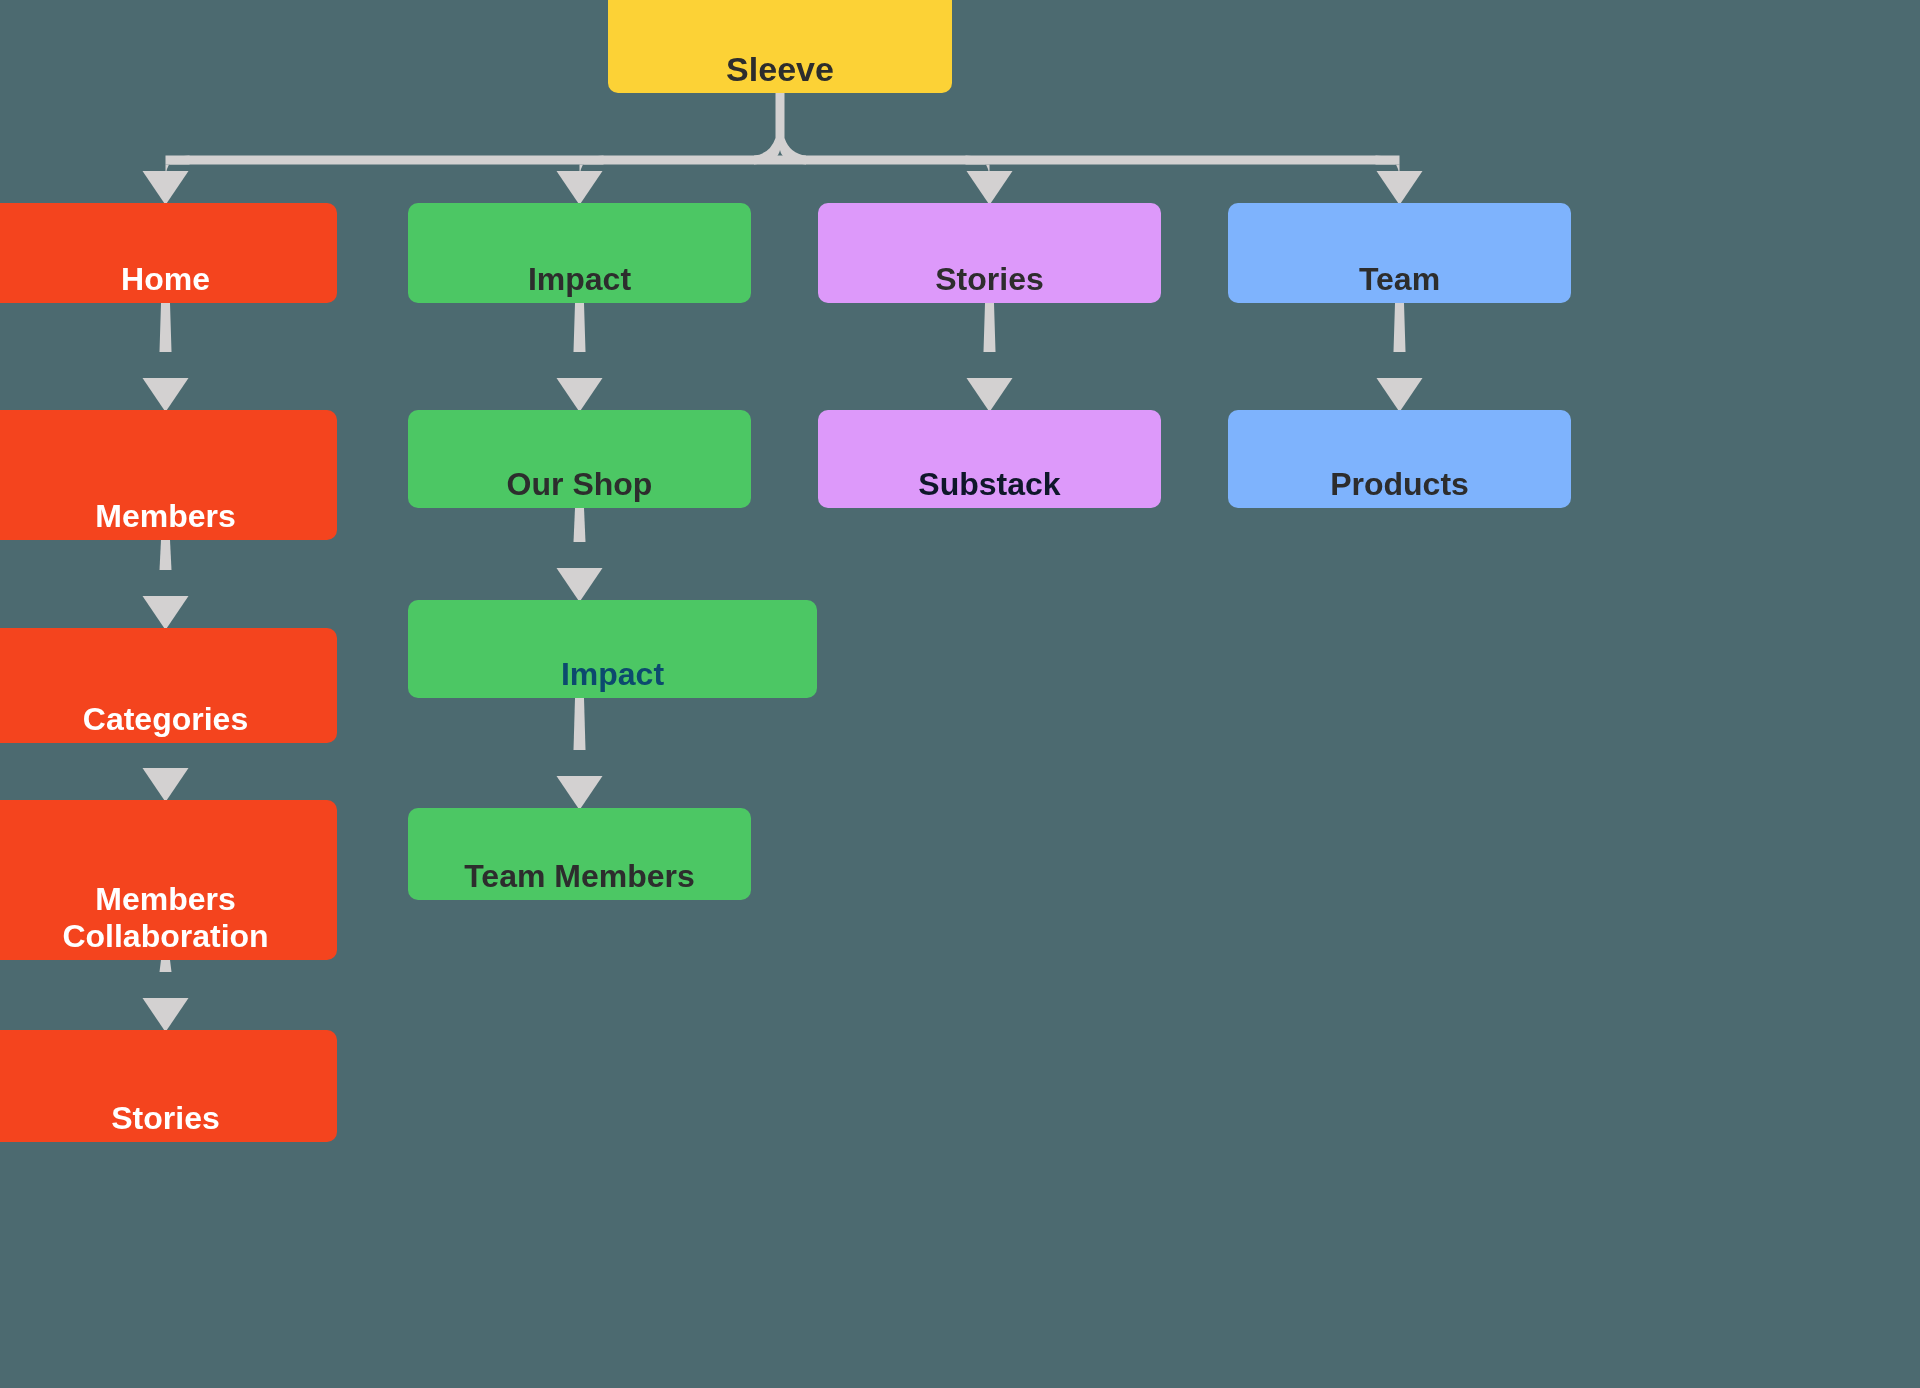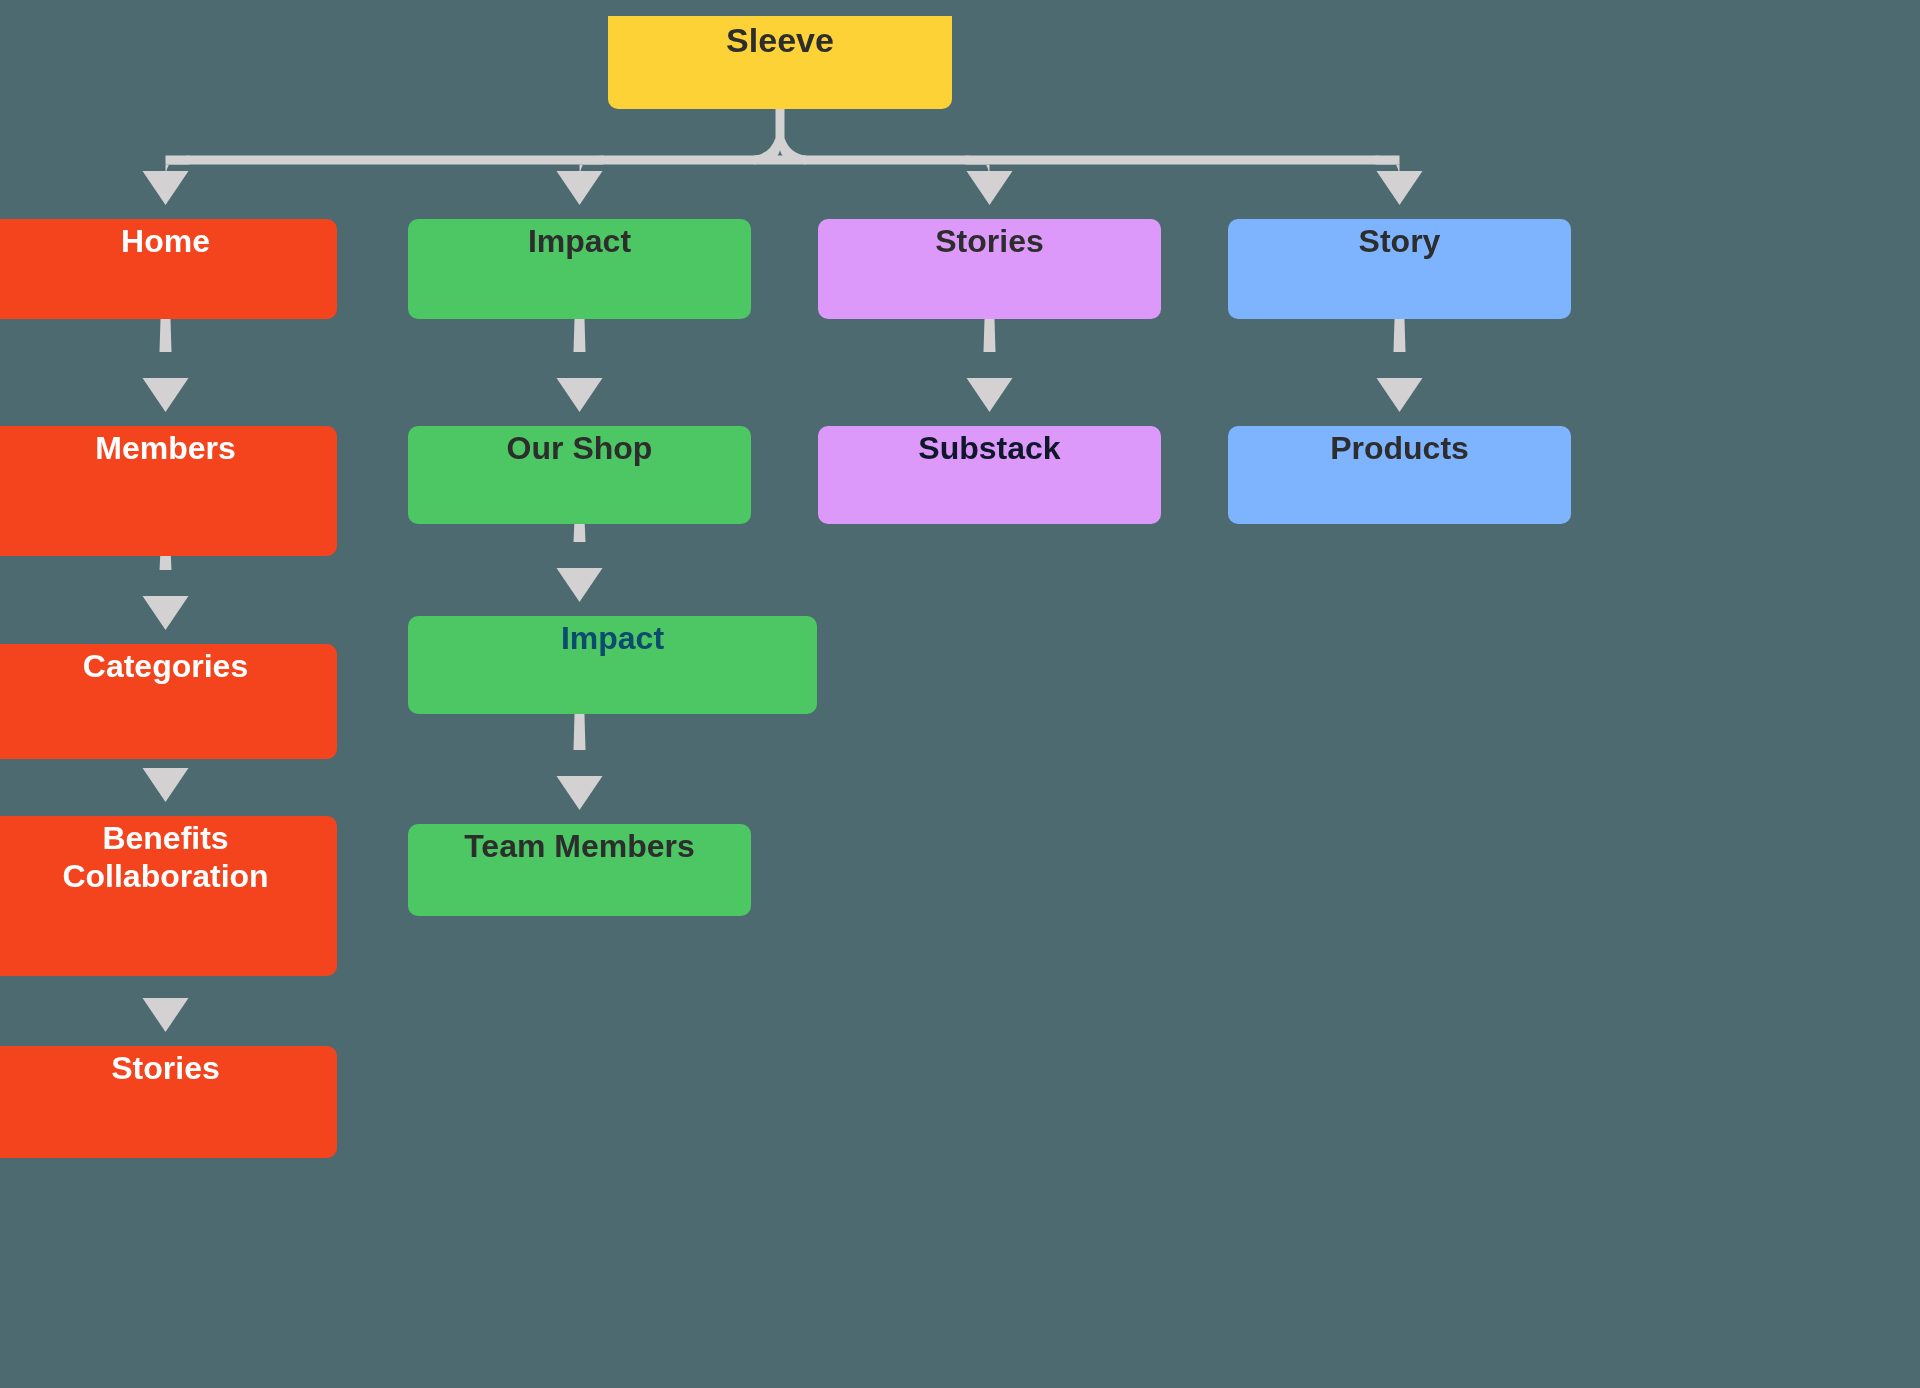--- a/index.html
+++ b/index.html
@@ -24,28 +24,27 @@
     left: 0; top: 0;
     width: 1920px;
     height: 1388px;
     pointer-events: none;
   }
   .node {
     position: absolute;
     box-sizing: border-box;
     border-radius: 10px;
     display: flex;
-    align-items: flex-start;
+    align-items: flex-end;
     justify-content: center;
     text-align: center;
     font-weight: bold;
     line-height: 1.18;
     padding: 4px 12px;
     z-index: 3;
-    margin-top: 16px;
   }
   .node-label {
     display: block;
     width: 100%;
   }
 </style>
 </head>
 <body>
 
 <div id="canvas">
@@ -91,42 +90,42 @@
       <div class="node" style="left: -6px; top: 203px; width: 343px; height: 100px; background: rgb(244, 68, 30); color: rgb(255, 255, 255); font-size: 32px; border-top-left-radius: 0px; border-bottom-left-radius: 0px;">
         <span class="node-label">Home</span>
       </div>
       <div class="node" style="left: 408px; top: 203px; width: 343px; height: 100px; background: rgb(76, 199, 100); color: rgb(45, 45, 45); font-size: 32px;">
         <span class="node-label">Impact</span>
       </div>
       <div class="node" style="left: 818px; top: 203px; width: 343px; height: 100px; background: rgb(221, 153, 250); color: rgb(45, 45, 45); font-size: 32px;">
         <span class="node-label">Stories</span>
       </div>
       <div class="node" style="left: 1228px; top: 203px; width: 343px; height: 100px; background: rgb(126, 179, 253); color: rgb(45, 45, 45); font-size: 32px;">
-        <span class="node-label">Story</span>
+        <span class="node-label">Team</span>
       </div>
       <div class="node" style="left: -6px; top: 410px; width: 343px; height: 130px; background: rgb(244, 68, 30); color: rgb(255, 255, 255); font-size: 32px; border-top-left-radius: 0px; border-bottom-left-radius: 0px;">
         <span class="node-label">Members</span>
       </div>
       <div class="node" style="left: 408px; top: 410px; width: 343px; height: 98px; background: rgb(76, 199, 100); color: rgb(45, 45, 45); font-size: 32px;">
         <span class="node-label">Our Shop</span>
       </div>
       <div class="node" style="left: 818px; top: 410px; width: 343px; height: 98px; background: rgb(221, 153, 250); color: #0f172a; font-size: 32px;">
         <span class="node-label">Substack</span>
       </div>
       <div class="node" style="left: 1228px; top: 410px; width: 343px; height: 98px; background: rgb(126, 179, 253); color: rgb(45, 45, 45); font-size: 32px;">
         <span class="node-label">Products</span>
       </div>
       <div class="node" style="left: -6px; top: 628px; width: 343px; height: 115px; background: rgb(244, 68, 30); color: rgb(255, 255, 255); font-size: 32px; border-top-left-radius: 0px; border-bottom-left-radius: 0px;">
         <span class="node-label">Categories</span>
       </div>
       <div class="node" style="left: 408px; top: 600px; width: 409px; height: 98px; background: rgb(76, 199, 100); color: #0c4a6e; font-size: 32px;">
         <span class="node-label">Impact</span>
       </div>
       <div class="node" style="left: -6px; top: 800px; width: 343px; height: 160px; background: rgb(244, 68, 30); color: rgb(255, 255, 255); font-size: 32px; border-top-left-radius: 0px; border-bottom-left-radius: 0px;">
-        <span class="node-label">Benefits Collaboration</span>
+        <span class="node-label">Members Collaboration</span>
       </div>
       <div class="node" style="left: 408px; top: 808px; width: 343px; height: 92px; background: rgb(76, 199, 100); color: rgb(45, 45, 45); font-size: 32px;">
         <span class="node-label">Team Members</span>
       </div>
       <div class="node" style="left: -6px; top: 1030px; width: 343px; height: 112px; background: rgb(244, 68, 30); color: rgb(255, 255, 255); font-size: 32px; border-top-left-radius: 0px; border-bottom-left-radius: 0px;">
         <span class="node-label">Stories</span>
       </div>
     </div>
 </div>
 

